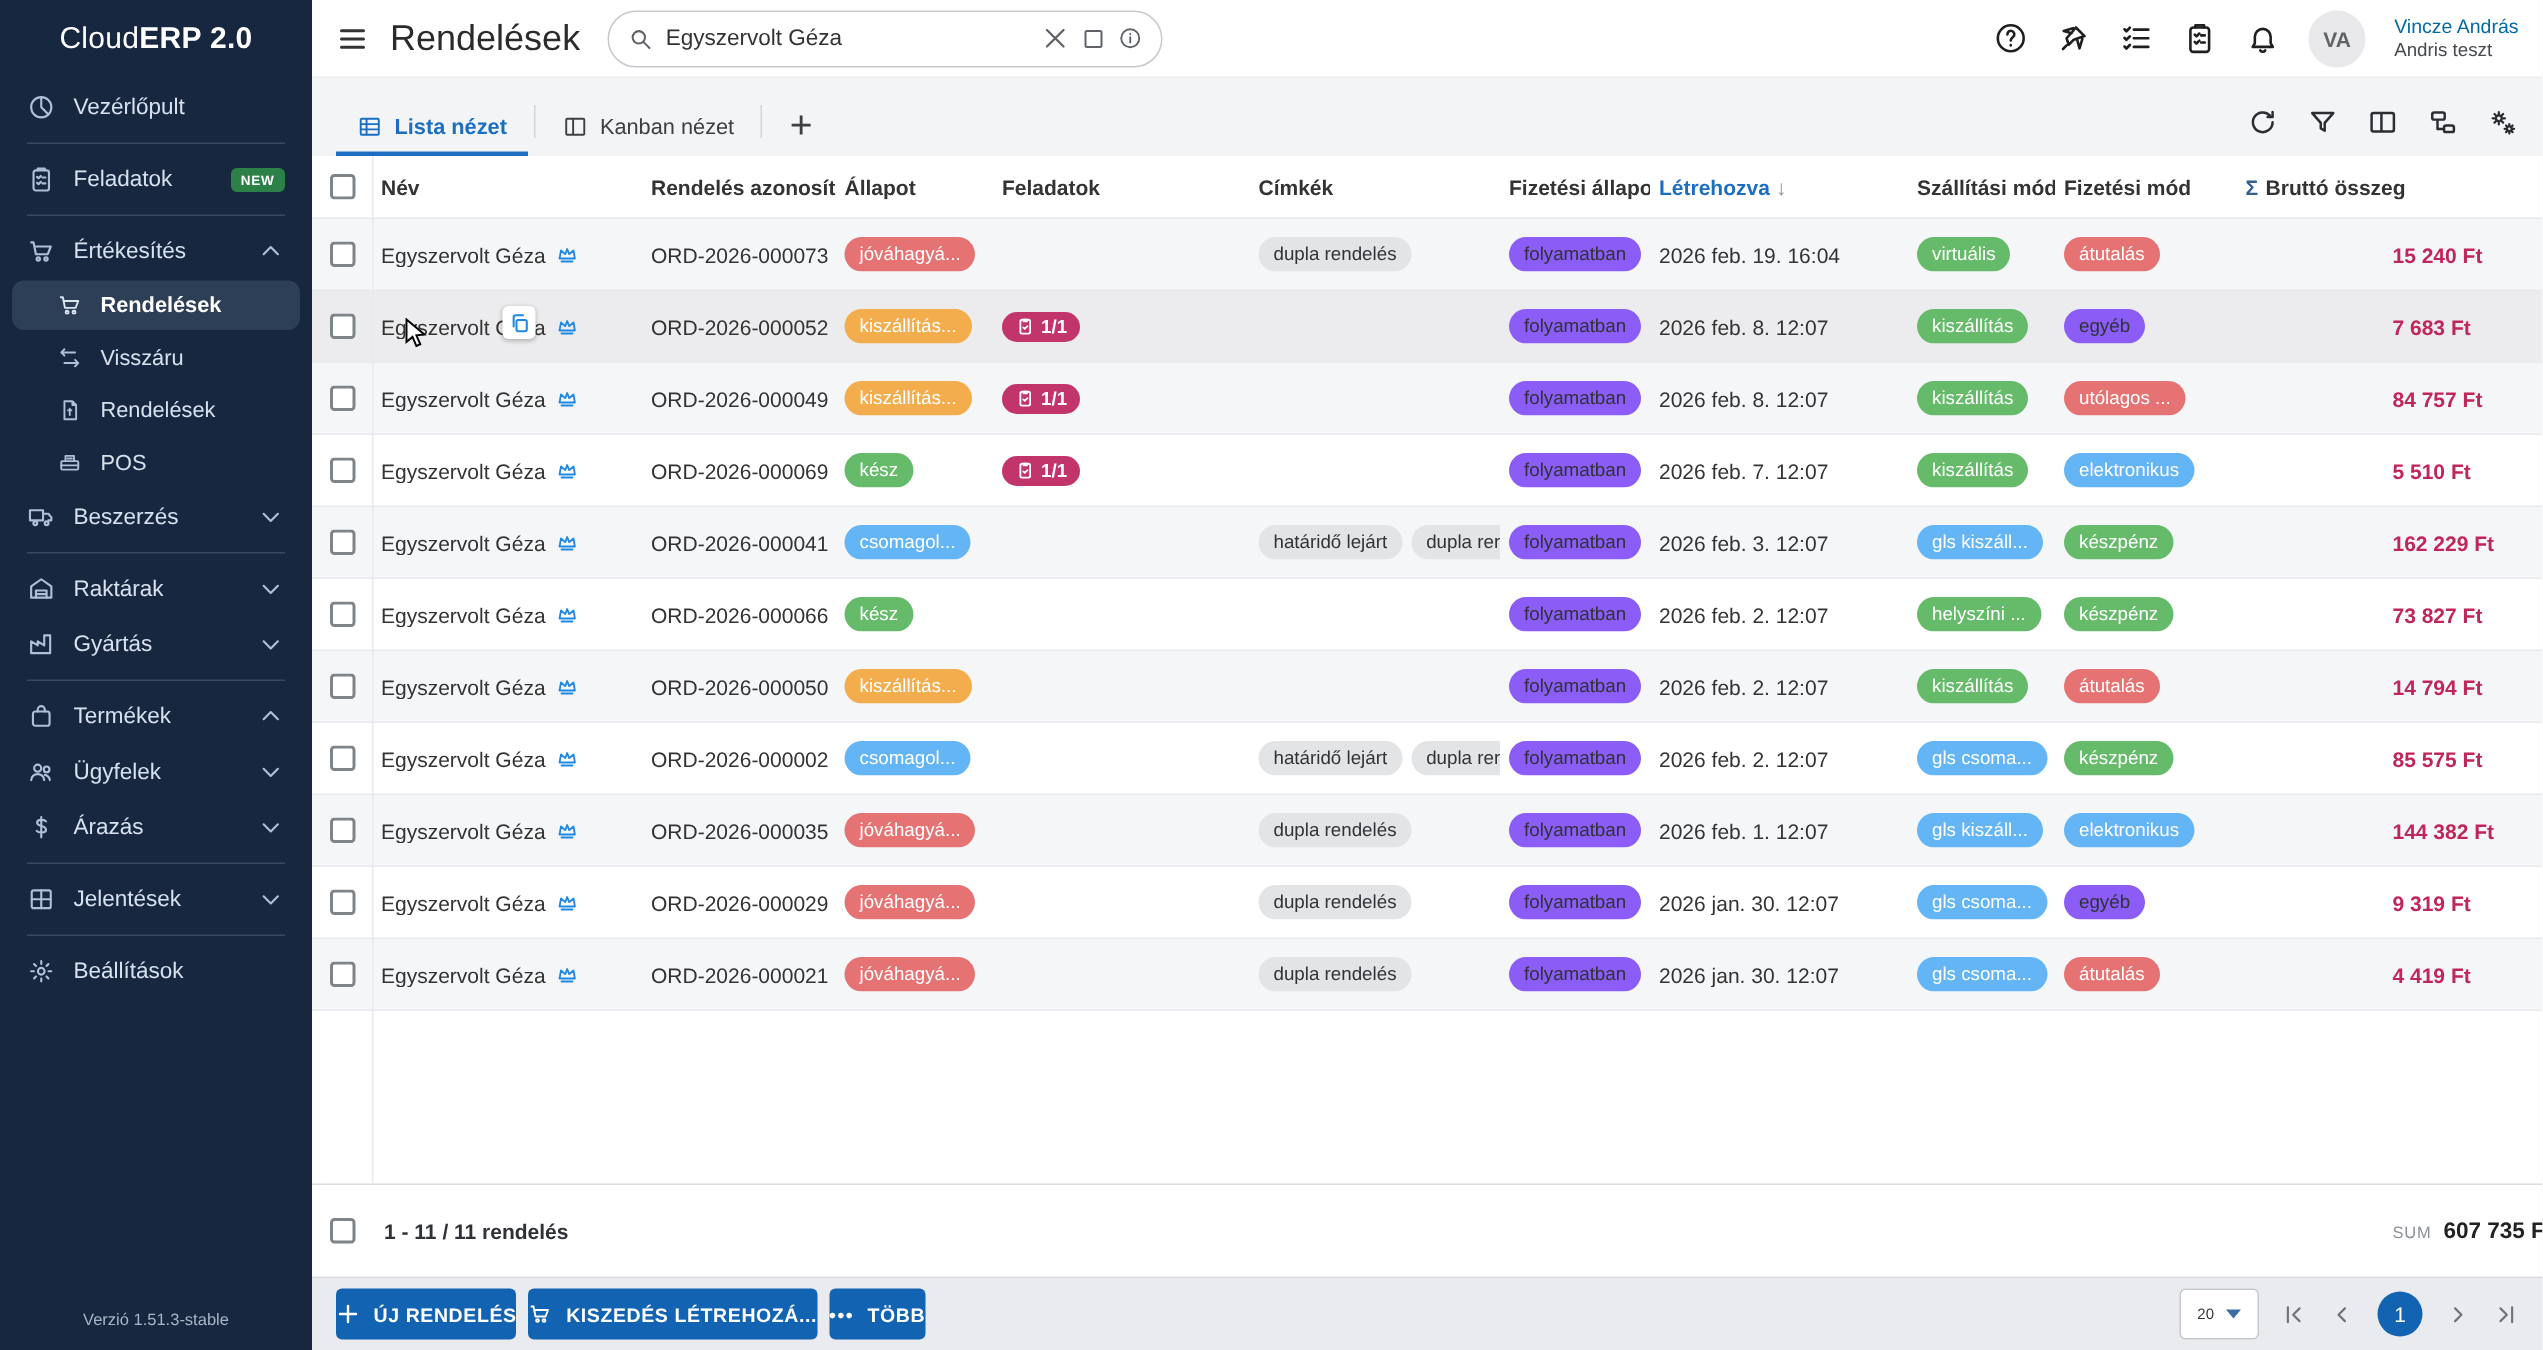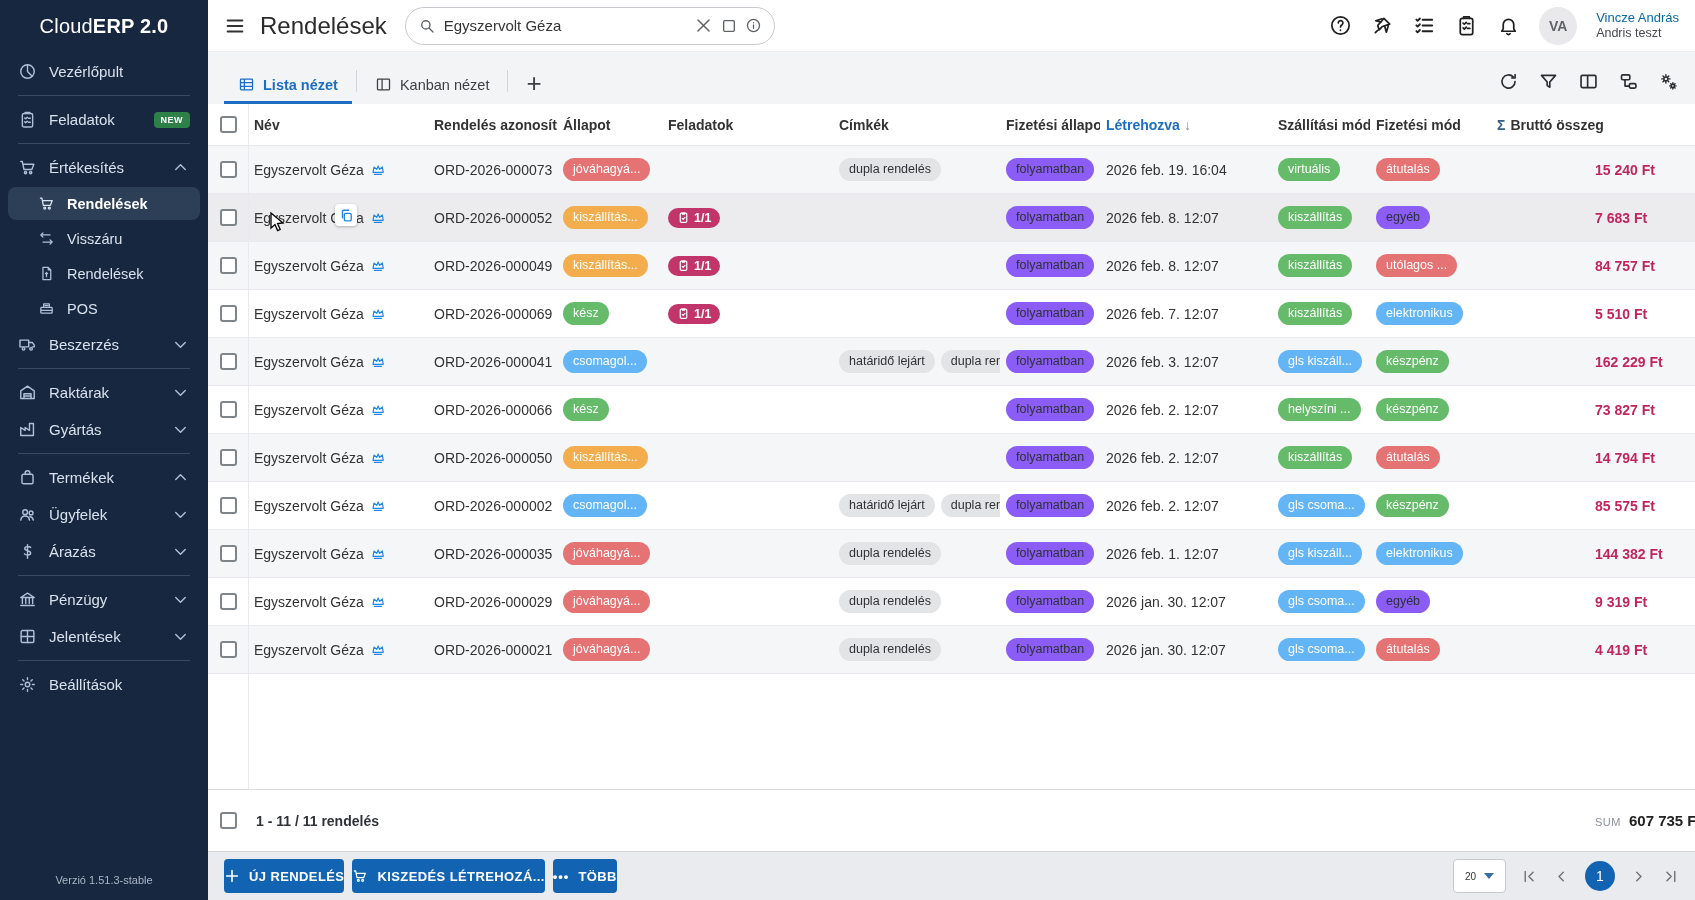--- a/index.html
+++ b/index.html
@@ -267,33 +267,20 @@
           <span class="icon chev">
             <svg viewBox="0 0 24 24" fill="none" stroke="currentColor" stroke-width="1.8" stroke-linecap="round" stroke-linejoin="round">
               <path d="M6 9.5l6 6 6-6"></path>
             </svg>
           </span>
         </div>
         <div class="side-divider"></div>
         <div class="side-item">
           <span class="icon" style="width:19px;height:19px">
             <svg viewBox="0 0 24 24" fill="none" stroke="currentColor" stroke-width="1.8" stroke-linecap="round" stroke-linejoin="round">
-              <path d="M3.5 9.5L12 4l8.5 5.5zM5.5 9.5v7.5M9.8 9.5v7.5M14.2 9.5v7.5M18.5 9.5v7.5M3.5 19.5h17"></path>
-            </svg>
-          </span>
-          <span class="side-label">Pénzügy</span>
-          <span class="icon chev">
-            <svg viewBox="0 0 24 24" fill="none" stroke="currentColor" stroke-width="1.8" stroke-linecap="round" stroke-linejoin="round">
-              <path d="M6 9.5l6 6 6-6"></path>
-            </svg>
-          </span>
-        </div>
-        <div class="side-item">
-          <span class="icon" style="width:19px;height:19px">
-            <svg viewBox="0 0 24 24" fill="none" stroke="currentColor" stroke-width="1.8" stroke-linecap="round" stroke-linejoin="round">
               <rect x="4" y="4.5" width="16" height="15" rx="1.5"></rect>
               <path d="M4 12h16M12 4.5v15"></path>
             </svg>
           </span>
           <span class="side-label">Jelentések</span>
           <span class="icon chev">
             <svg viewBox="0 0 24 24" fill="none" stroke="currentColor" stroke-width="1.8" stroke-linecap="round" stroke-linejoin="round">
               <path d="M6 9.5l6 6 6-6"></path>
             </svg>
           </span>

